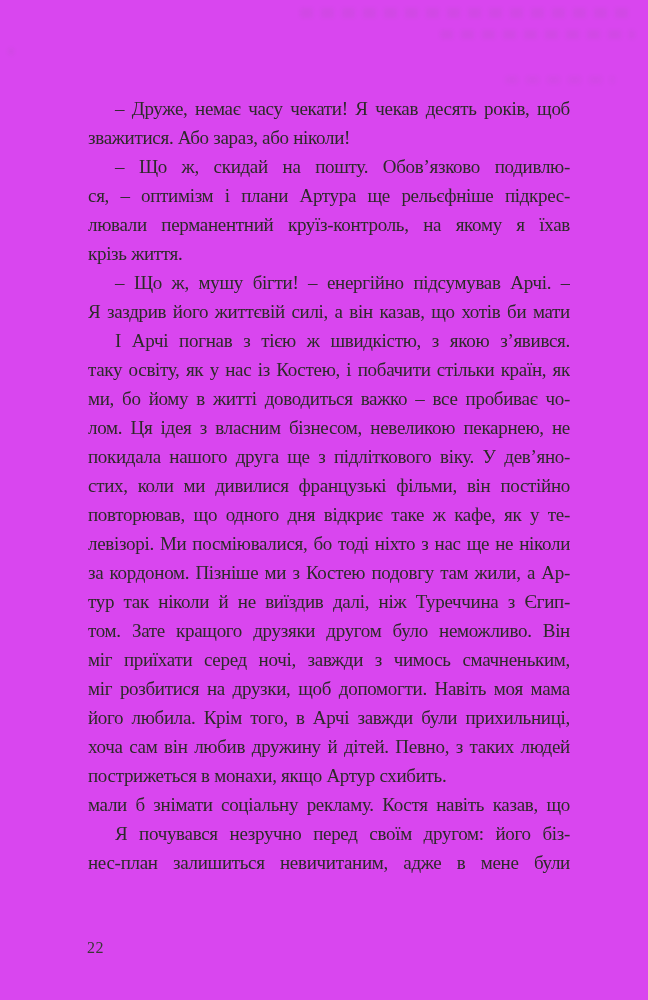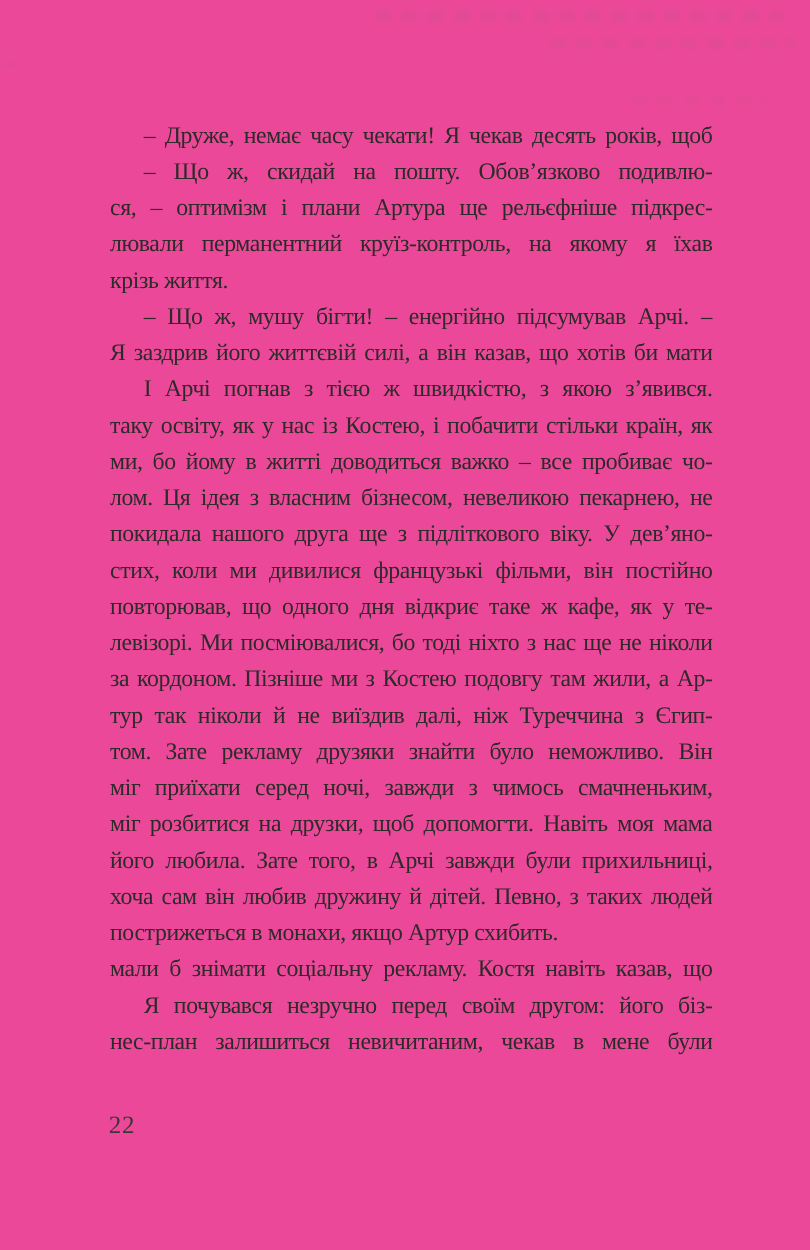--- a/index.html
+++ b/index.html
@@ -4,21 +4,21 @@
 <style>
   html, body {
     margin: 0;
     padding: 0;
     background: #ffffff;
   }
   .page {
     position: relative;
     width: 648px;
     height: 1000px;
-    background: #ec4899;
+    background: #d946ef;
     overflow: hidden;
     font-family: "Liberation Serif", "DejaVu Serif", serif;
   }
   
   .smudge {
     position: absolute;
     filter: blur(2px);
     opacity: 0.07;
     background: repeating-linear-gradient(90deg, #6a6a6a 0 13px, transparent 13px 21px);
     border-radius: 3px;
@@ -45,59 +45,60 @@
     text-align: justify;
     text-align-last: justify;
     white-space: normal;
   }
   .line.indent { padding-left: 27px; }
   .line.end { text-align-last: left; }
 
   .page-number {
     position: absolute;
     left: 87px;
-    top: 890px;
-    font-size: 20px;
+    top: 938px;
+    font-size: 16px;
     line-height: 20px;
     color: #3a3836;
     letter-spacing: 0.5px;
   }
 </style>
 </head>
 <body>
 
 <div class="page">
   <div class="smudge s1"></div>
   <div class="smudge s2"></div>
   <div class="smudge s3"></div>
   <div class="smudge s4"></div>
 
   <main class="text-block" id="text-block">
       <div class="line indent">– Друже, немає часу чекати! Я чекав десять років, щоб</div>
+      <div class="line end">зважитися. Або зараз, або ніколи!</div>
       <div class="line indent">– Що ж, скидай на пошту. Обов’язково подивлю-</div>
       <div class="line">ся, – оптимізм і плани Артура ще рельєфніше підкрес-</div>
       <div class="line">лювали перманентний круїз-контроль, на якому я їхав</div>
       <div class="line end">крізь життя.</div>
       <div class="line indent">– Що ж, мушу бігти! – енергійно підсумував Арчі. –</div>
       <div class="line">Я заздрив його життєвій силі, а він казав, що хотів би мати</div>
       <div class="line indent">І Арчі погнав з тією ж швидкістю, з якою з’явився.</div>
       <div class="line">таку освіту, як у нас із Костею, і побачити стільки країн, як</div>
       <div class="line">ми, бо йому в житті доводиться важко – все пробиває чо-</div>
       <div class="line">лом. Ця ідея з власним бізнесом, невеликою пекарнею, не</div>
       <div class="line">покидала нашого друга ще з підліткового віку. У дев’яно-</div>
       <div class="line">стих, коли ми дивилися французькі фільми, він постійно</div>
       <div class="line">повторював, що одного дня відкриє таке ж кафе, як у те-</div>
       <div class="line">левізорі. Ми посміювалися, бо тоді ніхто з нас ще не ніколи</div>
       <div class="line">за кордоном. Пізніше ми з Костею подовгу там жили, а Ар-</div>
       <div class="line">тур так ніколи й не виїздив далі, ніж Туреччина з Єгип-</div>
-      <div class="line">том. Зате рекламу друзяки знайти було неможливо. Він</div>
+      <div class="line">том. Зате кращого друзяки другом було неможливо. Він</div>
       <div class="line">міг приїхати серед ночі, завжди з чимось смачненьким,</div>
       <div class="line">міг розбитися на друзки, щоб допомогти. Навіть моя мама</div>
-      <div class="line">його любила. Зате того, в Арчі завжди були прихильниці,</div>
+      <div class="line">його любила. Крім того, в Арчі завжди були прихильниці,</div>
       <div class="line">хоча сам він любив дружину й дітей. Певно, з таких людей</div>
       <div class="line end">пострижеться в монахи, якщо Артур схибить.</div>
       <div class="line">мали б знімати соціальну рекламу. Костя навіть казав, що</div>
       <div class="line indent">Я почувався незручно перед своїм другом: його біз-</div>
-      <div class="line">нес-план залишиться невичитаним, чекав в мене були</div>
+      <div class="line">нес-план залишиться невичитаним, адже в мене були</div>
     </main>
 
   <div class="page-number">22</div>
 </div>
 
 </body></html>

